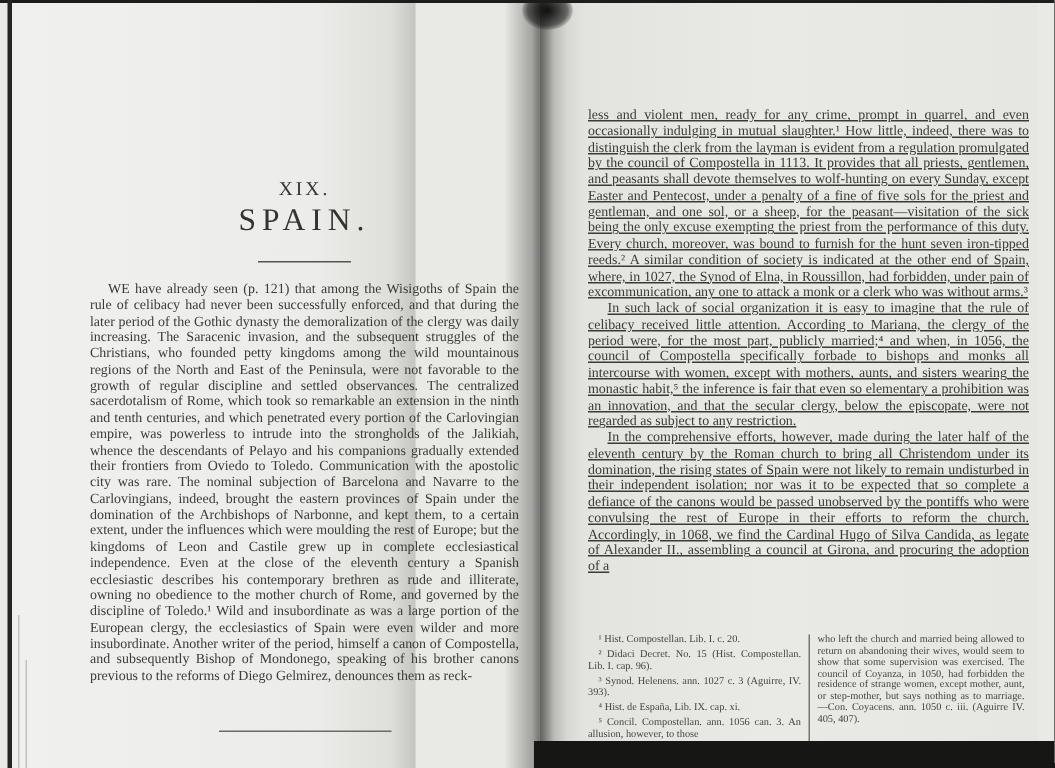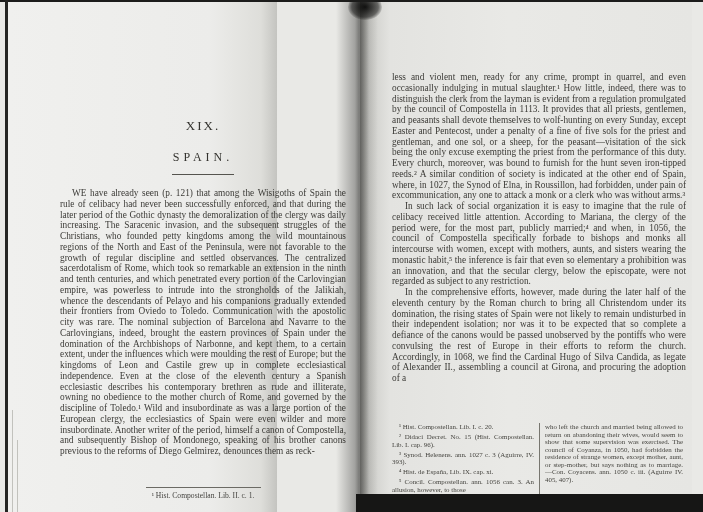--- a/index.html
+++ b/index.html
@@ -17,57 +17,56 @@
   .bottom-dark{position:absolute;left:356px;top:494px;width:347px;height:18px;background:#161615;}
 
   
   .page{position:absolute;box-sizing:border-box;}
   #left-page{left:8px;top:2px;width:269px;height:510px;
        background:linear-gradient(to right,#f0f0ee 0%,#ececea 75%,#dededa 94%,#c4c4c0 100%);}
   #right-page{left:360px;top:2px;width:332px;height:492px;
        background:linear-gradient(to right,#a8a8a4 0%,#cfcfcb 3%,#e3e3e0 9%,#e9e9e6 45%,#e6e6e3 100%);}
   .chapter-num{position:absolute;top:116px;left:52px;width:286px;text-align:center;
        font-size:13px;letter-spacing:2px;color:#34332f;}
-  .chapter-title{position:absolute;top:148px;left:52px;width:286px;text-align:center;
-       font-size:12px;letter-spacing:4px;color:#34332f;}
+  .chapter-title{position:absolute;top:132px;left:52px;width:286px;text-align:center;
+       font-size:21px;letter-spacing:4px;color:#34332f;}
   .chapter-rule{position:absolute;top:172px;left:164px;width:62px;height:1px;background:#55544f;}
   .lp-body{position:absolute;top:186px;left:52px;width:286px;
        font-size:9.3px;line-height:10.75px;text-align:justify;text-indent:12px;}
   .lp-foot-rule{position:absolute;top:485px;left:138px;width:115px;height:1px;background:#6b6a64;}
   .lp-footnote{position:absolute;top:489px;left:52px;width:286px;text-align:center;
        font-size:7.6px;color:#454440;}
 
   
   .rp-header{position:absolute;top:54px;left:32px;width:294px;font-size:8.6px;
        letter-spacing:2.4px;color:#413f3b;text-align:center;}
   .rp-pagenum{position:absolute;top:53px;left:32px;width:294px;text-align:right;
        font-size:9.5px;letter-spacing:1px;color:#3b3a36;}
   .rp-body{position:absolute;top:70px;left:32px;width:294px;
-       font-size:9.3px;line-height:10.75px;text-align:justify;}
+       font-size:9.3px;line-height:10.75px;text-align:justify;text-decoration:underline;}
   .rp-body p{margin:0;}
   .rp-body p.indent{text-indent:13px;}
   .rp-foot{position:absolute;top:421px;left:32px;width:296px;display:flex;
        font-size:6.9px;line-height:7.5px;color:#45443f;text-align:justify;}
   .fn-col1{width:147px;padding-right:5px;box-sizing:border-box;}
   .fn-col2{width:144px;padding-left:5px;border-left:1px solid #77766f;box-sizing:border-box;}
   .fn-col1 p{margin:0 0 2.5px 0;text-indent:7px;}
   .fn-col2 p{margin:0;}
 </style>
 </head>
 <body>
 
 <div id="scan">
 
   <div id="left-page" class="page">
     <div class="chapter-num">XIX.</div>
     <div class="chapter-title">SPAIN.</div>
     <div class="chapter-rule"></div>
     <div class="lp-body">WE have already seen (p. 121) that among the Wisigoths of Spain the rule of celibacy had never been successfully enforced, and that during the later period of the Gothic dynasty the demoralization of the clergy was daily increasing. The Saracenic invasion, and the subsequent struggles of the Christians, who founded petty kingdoms among the wild mountainous regions of the North and East of the Peninsula, were not favorable to the growth of regular discipline and settled observances. The centralized sacerdotalism of Rome, which took so remarkable an extension in the ninth and tenth centuries, and which penetrated every portion of the Carlovingian empire, was powerless to intrude into the strongholds of the Jalikiah, whence the descendants of Pelayo and his companions gradually extended their frontiers from Oviedo to Toledo. Communication with the apostolic city was rare. The nominal subjection of Barcelona and Navarre to the Carlovingians, indeed, brought the eastern provinces of Spain under the domination of the Archbishops of Narbonne, and kept them, to a certain extent, under the influences which were moulding the rest of Europe; but the kingdoms of Leon and Castile grew up in complete ecclesiastical independence. Even at the close of the eleventh century a Spanish ecclesiastic describes his contemporary brethren as rude and illiterate, owning no obedience to the mother church of Rome, and governed by the discipline of Toledo.¹ Wild and insubordinate as was a large portion of the European clergy, the ecclesiastics of Spain were even wilder and more insubordinate. Another writer of the period, himself a canon of Compostella, and subsequently Bishop of Mondonego, speaking of his brother canons previous to the reforms of Diego Gelmirez, denounces them as reck-</div>
     <div class="lp-foot-rule"></div>
-    <div class="lp-footnote">¹ Hist. Compostellan. Lib. II. c. 1.</div>
   </div>
 
   <div id="right-page" class="page">
     <div class="rp-body">
       <p>less and violent men, ready for any crime, prompt in quarrel, and even occasionally indulging in mutual slaughter.¹ How little, indeed, there was to distinguish the clerk from the layman is evident from a regulation promulgated by the council of Compostella in 1113. It provides that all priests, gentlemen, and peasants shall devote themselves to wolf-hunting on every Sunday, except Easter and Pentecost, under a penalty of a fine of five sols for the priest and gentleman, and one sol, or a sheep, for the peasant—visitation of the sick being the only excuse exempting the priest from the performance of this duty. Every church, moreover, was bound to furnish for the hunt seven iron-tipped reeds.² A similar condition of society is indicated at the other end of Spain, where, in 1027, the Synod of Elna, in Roussillon, had forbidden, under pain of excommunication, any one to attack a monk or a clerk who was without arms.³</p>
       <p class="indent">In such lack of social organization it is easy to imagine that the rule of celibacy received little attention. According to Mariana, the clergy of the period were, for the most part, publicly married;⁴ and when, in 1056, the council of Compostella specifically forbade to bishops and monks all intercourse with women, except with mothers, aunts, and sisters wearing the monastic habit,⁵ the inference is fair that even so elementary a prohibition was an innovation, and that the secular clergy, below the episcopate, were not regarded as subject to any restriction.</p>
       <p class="indent">In the comprehensive efforts, however, made during the later half of the eleventh century by the Roman church to bring all Christendom under its domination, the rising states of Spain were not likely to remain undisturbed in their independent isolation; nor was it to be expected that so complete a defiance of the canons would be passed unobserved by the pontiffs who were convulsing the rest of Europe in their efforts to reform the church. Accordingly, in 1068, we find the Cardinal Hugo of Silva Candida, as legate of Alexander II., assembling a council at Girona, and procuring the adoption of a</p>
     </div>
     <div class="rp-foot">
       <div class="fn-col1">

